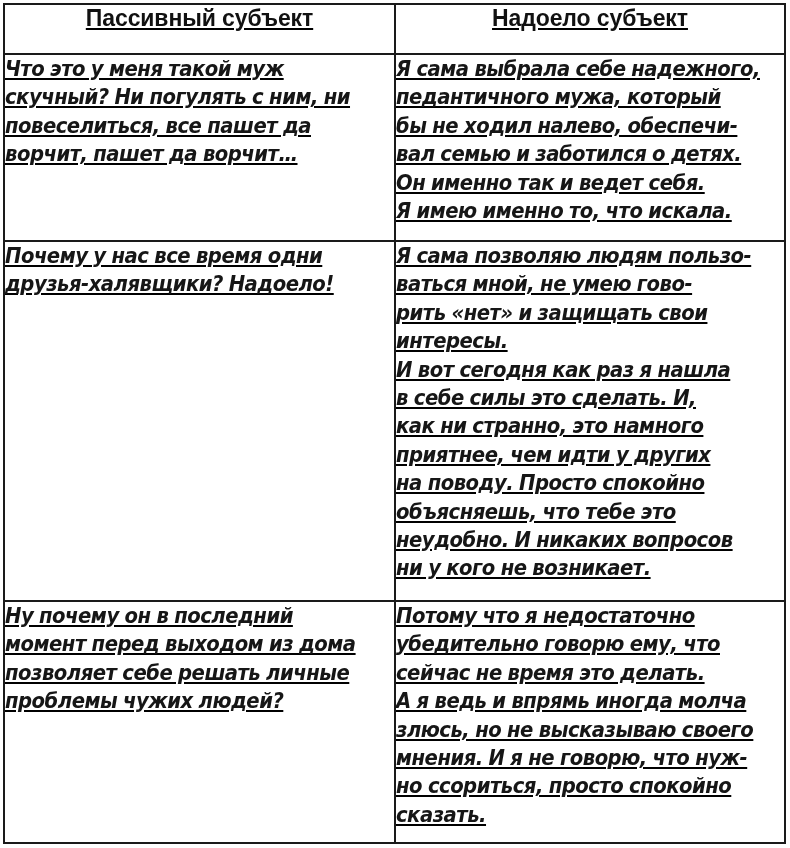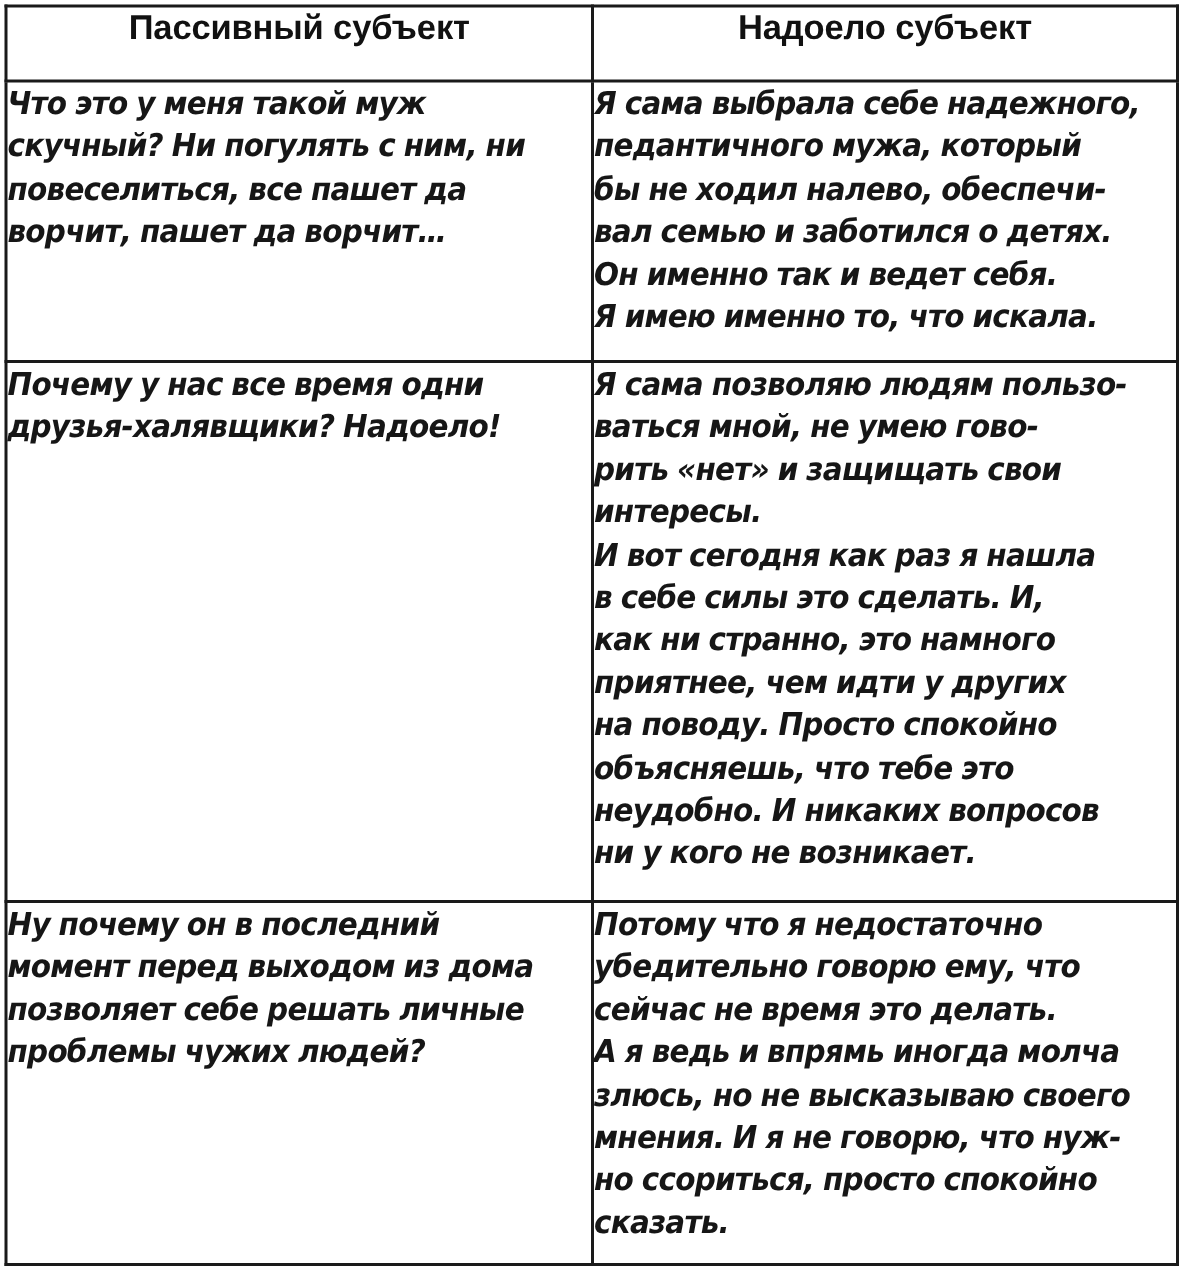--- a/index.html
+++ b/index.html
@@ -16,20 +16,21 @@
     color: #000000;
     -webkit-font-smoothing: antialiased;
   }
 
   .table-wrap {
     position: absolute;
     left: 3px;
     top: 3px;
     width: 773px;
     box-sizing: border-box;
+    text-decoration: underline;
   }
 
   table.compare-table {
     border-collapse: collapse;
     width: 781px;
     table-layout: fixed;
     background: #ffffff;
   }
 
   table.compare-table th,

